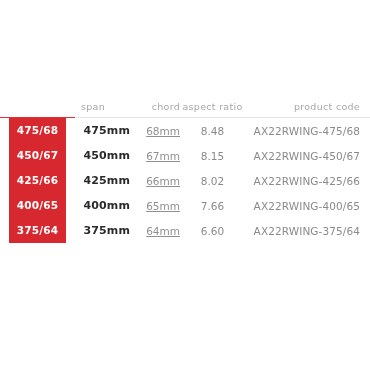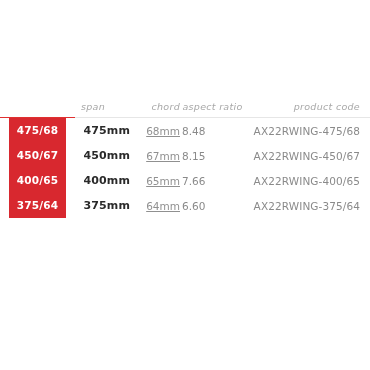--- a/index.html
+++ b/index.html
@@ -41,21 +41,20 @@
   
   thead th {
     padding: 0 0 5px 0;
     font-weight: normal;
     font-size: 9.5px;
     color: #a8a8a8;
     letter-spacing: 0.3px;
     vertical-align: bottom;
     background: transparent;
     border: 0;
-    font-style: italic;
   }
   th.h-badge {
     border-bottom: 1px solid #e03030;
   }
   th.h-span, th.h-chord, th.h-aspect, th.h-code {
     border-bottom: 1px solid #e6e6e6;
   }
   th.h-span   { text-align: left;  padding-left: 6px; }
   th.h-chord  { text-align: right; padding-right: 2px; }
   th.h-aspect { text-align: center; padding-right: 4px; }
@@ -113,21 +112,21 @@
     letter-spacing: 0.1px;
   }
   td.c-chord {
     text-align: right;
     padding-right: 2px;
     font-size: 10.5px;
     color: #909090;
     text-decoration: underline;
   }
   td.c-aspect {
-    text-align: left;
+    text-align: center;
     padding-right: 4px;
     font-size: 10.5px;
     color: #8a8a8a;
   }
   td.c-code {
     text-align: right;
     padding-right: 10px;
     font-size: 10.5px;
     color: #8a8a8a;
     letter-spacing: 0.1px;
@@ -172,20 +171,29 @@
       <tr>
         <td class="c-badge">
           <span class="badge-inner">450/67</span>
         </td>
         <td class="c-span">450mm</td>
         <td class="c-chord">67mm</td>
         <td class="c-aspect">8.15</td>
         <td class="c-code">AX22RWING-450/67</td>
       </tr>
 
+      <tr>
+        <td class="c-badge">
+          <span class="badge-inner">425/66</span>
+        </td>
+        <td class="c-span">425mm</td>
+        <td class="c-chord">66mm</td>
+        <td class="c-aspect">8.02</td>
+        <td class="c-code">AX22RWING-425/66</td>
+      </tr>
 
       <tr>
         <td class="c-badge">
           <span class="badge-inner">400/65</span>
         </td>
         <td class="c-span">400mm</td>
         <td class="c-chord">65mm</td>
         <td class="c-aspect">7.66</td>
         <td class="c-code">AX22RWING-400/65</td>
       </tr>

